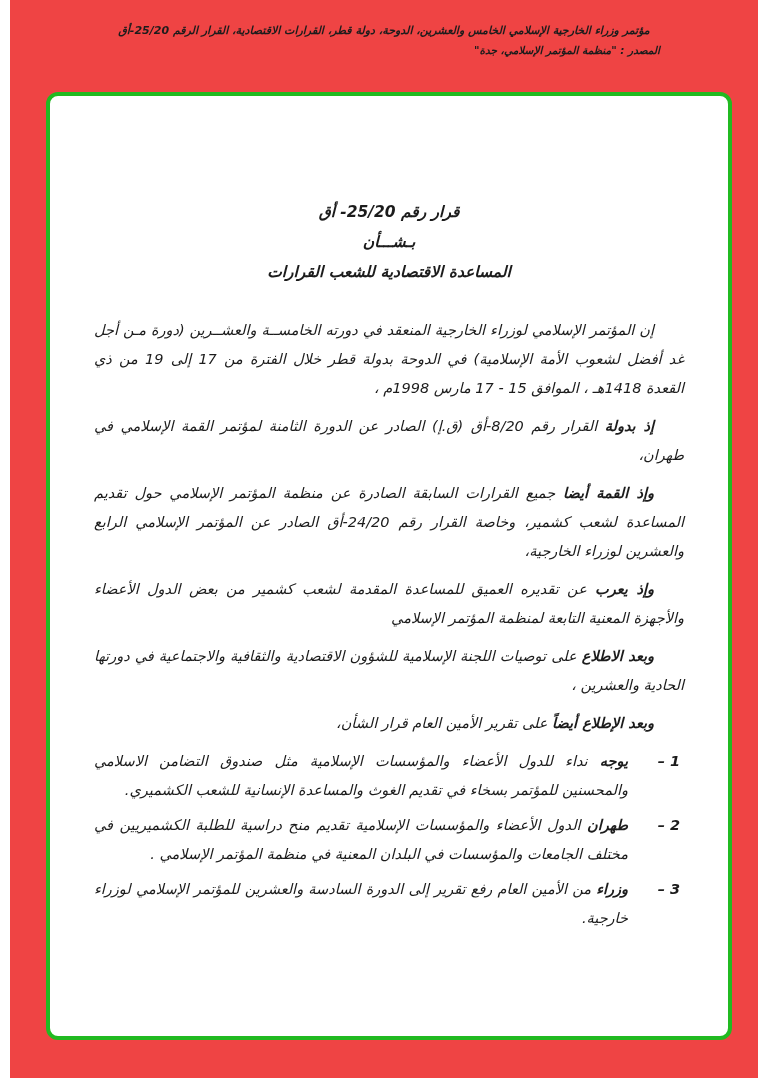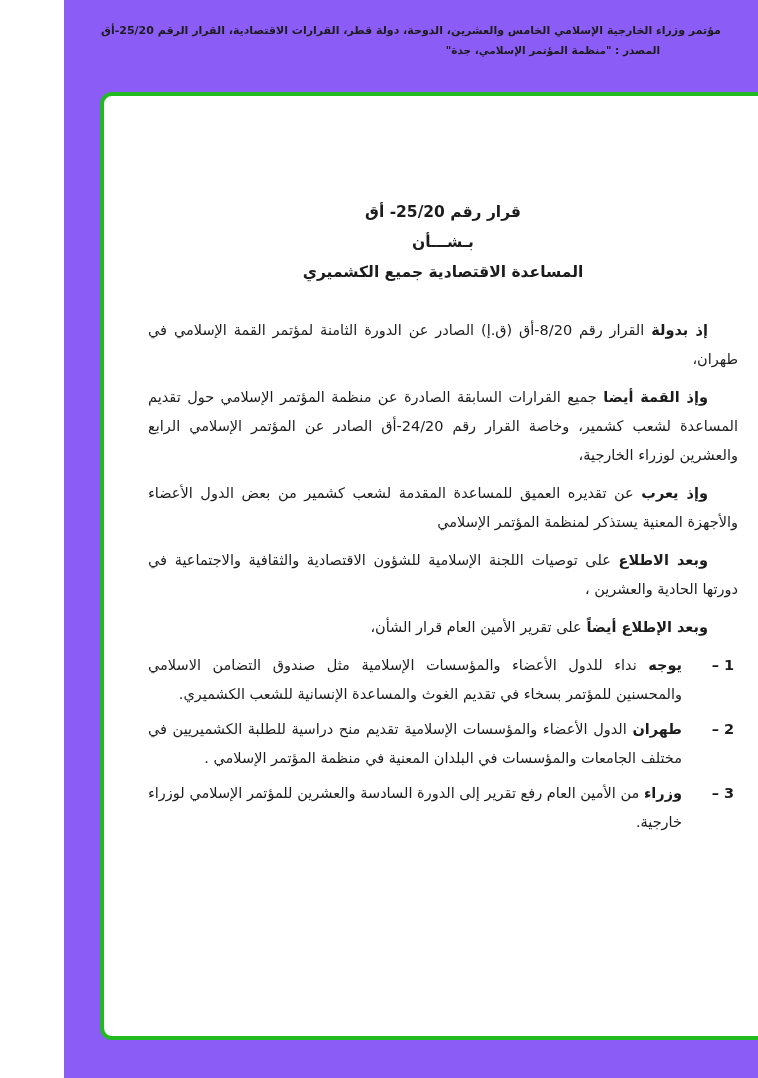--- a/index.html
+++ b/index.html
@@ -3,21 +3,21 @@
 <meta charset="utf-8">
 <style>
   * { margin:0; padding:0; box-sizing:border-box; }
   html, body { background:#ffffff; }
   body {
     width:758px; height:1078px;
     font-family:"DejaVu Sans", sans-serif;
     color:#1c1c1c;
     direction:rtl;
   }
-  .page { position:relative; width:694px; height:1078px; overflow:hidden; background:#8b5cf6; }
+  .page { position:relative; width:748px; height:1078px; overflow:hidden; background:#ef4444;font-style:italic; }
 
   .header { position:absolute; top:24px; left:0; right:0; font-weight:bold; }
   .header-line1 { text-align:center; white-space:nowrap; font-size:11px; }
   .header-line2 { text-align:right; padding-left:0; padding-right:98px; margin-top:7px; font-size:10.5px; }
 
   .frame {
     position:absolute; top:92px; left:36px;
     width:686px; height:948px;
     border:4px solid #21ba21; border-radius:12px;
     background:#ffffff; overflow:hidden;
@@ -50,29 +50,30 @@
     <div class="header-line1">مؤتمر وزراء الخارجية الإسلامي الخامس والعشرين، الدوحة، دولة قطر، القرارات الاقتصادية، القرار الرقم 25/20-أق</div>
     <div class="header-line2">المصدر :  "منظمة المؤتمر الإسلامي، جدة"</div>
   </div>
 
   <div class="frame">
     <div class="content">
 
       <div class="title">
         <div class="title-line">قرار رقم 25/20- أق</div>
         <div class="title-line">بـشـــأن</div>
-        <div class="title-line">المساعدة الاقتصادية جميع الكشميري</div>
+        <div class="title-line">المساعدة الاقتصادية للشعب القرارات</div>
       </div>
 
+      <p class="para"> <span>إن المؤتمر الإسلامي لوزراء الخارجية المنعقد في دورته الخامســة والعشــرين (دورة مـن أجل غد أفضل لشعوب الأمة الإسلامية) في الدوحة بدولة قطر خلال الفترة من 17 إلى 19 من ذي القعدة 1418هـ ، الموافق 15 - 17 مارس 1998م ،</span></p>
 
       <p class="para"><b class="lead">إذ بدولة</b> <span>القرار رقم 8/20-أق (ق.إ) الصادر عن الدورة الثامنة لمؤتمر القمة الإسلامي في طهران،</span></p>
 
       <p class="para"><b class="lead">وإذ القمة أيضا</b> <span>جميع القرارات السابقة الصادرة عن منظمة المؤتمر الإسلامي حول تقديم المساعدة لشعب كشمير، وخاصة القرار رقم 24/20-أق الصادر عن المؤتمر الإسلامي الرابع والعشرين لوزراء الخارجية،</span></p>
 
-      <p class="para"><b class="lead">وإذ يعرب</b> <span>عن تقديره العميق للمساعدة المقدمة لشعب كشمير من بعض الدول الأعضاء والأجهزة المعنية يستذكر لمنظمة المؤتمر الإسلامي</span></p>
+      <p class="para"><b class="lead">وإذ يعرب</b> <span>عن تقديره العميق للمساعدة المقدمة لشعب كشمير من بعض الدول الأعضاء والأجهزة المعنية التابعة لمنظمة المؤتمر الإسلامي</span></p>
 
       <p class="para"><b class="lead">وبعد الاطلاع</b> <span>على توصيات اللجنة الإسلامية للشؤون الاقتصادية والثقافية والاجتماعية في دورتها الحادية والعشرين ،</span></p>
 
       <p class="para"><b class="lead">وبعد الإطلاع أيضاً</b> <span>على تقرير الأمين العام قرار الشأن،</span></p>
 
       <div class="items">
 
         <div class="item">
           <span class="item-num">
               <span>1</span>

